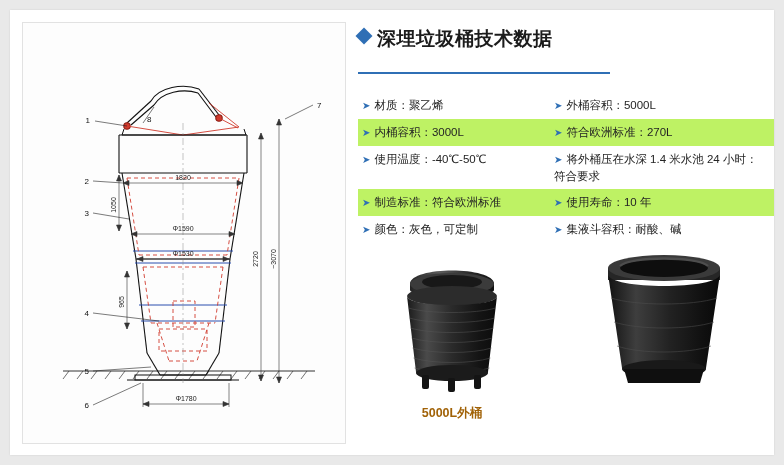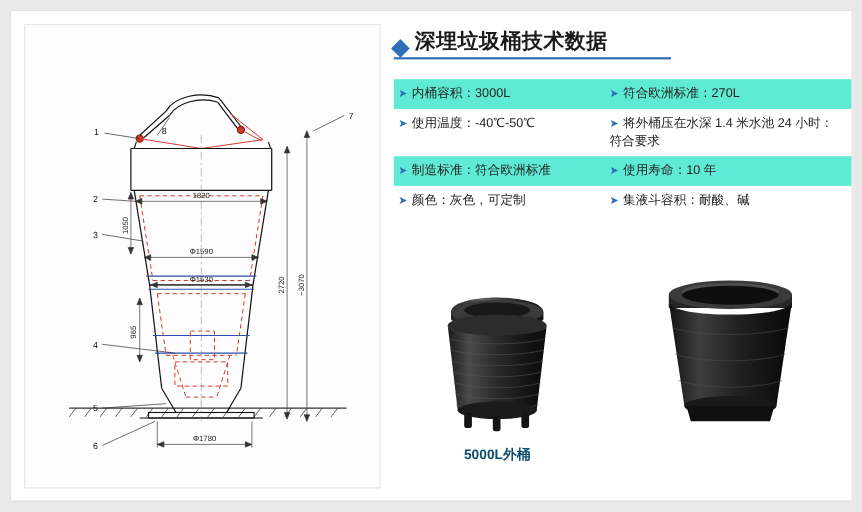--- a/index.html
+++ b/index.html
@@ -44,23 +44,23 @@
   
   .right {
     position: absolute;
     left: 348px;
     top: 18px;
     width: 404px;
     height: 414px;
   }
   .title-row {
     display: flex;
-    align-items: flex-end;
+    align-items: flex-start;
     gap: 7px;
-    padding-bottom: 2px;
+    padding-bottom: 22px;
     border-bottom: 2px solid #2f6fb5;
     width: 252px;
   }
   .diamond-icon {
     width: 12px;
     height: 12px;
     background: #2f6fb5;
     transform: rotate(45deg);
     flex: 0 0 auto;
     margin-top: 2px;
@@ -80,21 +80,21 @@
     border-collapse: collapse;
     table-layout: fixed;
   }
   .spec-table td {
     font-size: 11.5px;
     color: #242424;
     padding: 5px 6px 5px 4px;
     vertical-align: top;
     line-height: 16px;
   }
-  .spec-table tr.shade td { background: #5eead4; }
+  .spec-table tr.shade td { background: #bef264; }
   .spec-table td.col-l { width: 182px; }
   .spec-table td.col-r { width: 214px; }
   .bullet {
     color: #2f6fb5;
     font-size: 10px;
     margin-right: 4px;
   }
 
   
   .photos {
@@ -113,21 +113,21 @@
   }
   .photo-box {
     width: 188px;
     height: 162px;
     position: relative;
     overflow: hidden;
   }
   .photo-caption {
     margin-top: 3px;
     font-size: 12.5px;
-    color: #0c4a6e;
+    color: #a16207;
     font-weight: bold;
   }
   svg.photo-svg { display: block; }
 </style>
 </head>
 <body>
 
 <div class="page">
   <div class="card">
 
@@ -307,20 +307,24 @@
 
     <div class="right">
 
       <div class="title-row">
         <span class="diamond-icon"></span>
         <span class="title-text">深埋垃圾桶技术数据</span>
       </div>
 
       <table class="spec-table">
         <tbody>
+          <tr>
+            <td class="col-l"><span class="bullet">➤</span><span>材质：聚乙烯</span></td>
+            <td class="col-r"><span class="bullet">➤</span><span>外桶容积：5000L</span></td>
+          </tr>
           <tr class="shade">
             <td class="col-l"><span class="bullet">➤</span><span>内桶容积：3000L</span></td>
             <td class="col-r"><span class="bullet">➤</span><span>符合欧洲标准：270L</span></td>
           </tr>
           <tr>
             <td class="col-l"><span class="bullet">➤</span><span>使用温度：-40℃-50℃</span></td>
             <td class="col-r"><span class="bullet">➤</span><span>将外桶压在水深 1.4 米水池 24 小时：符合要求</span></td>
           </tr>
           <tr class="shade">
             <td class="col-l"><span class="bullet">➤</span><span>制造标准：符合欧洲标准</span></td>

